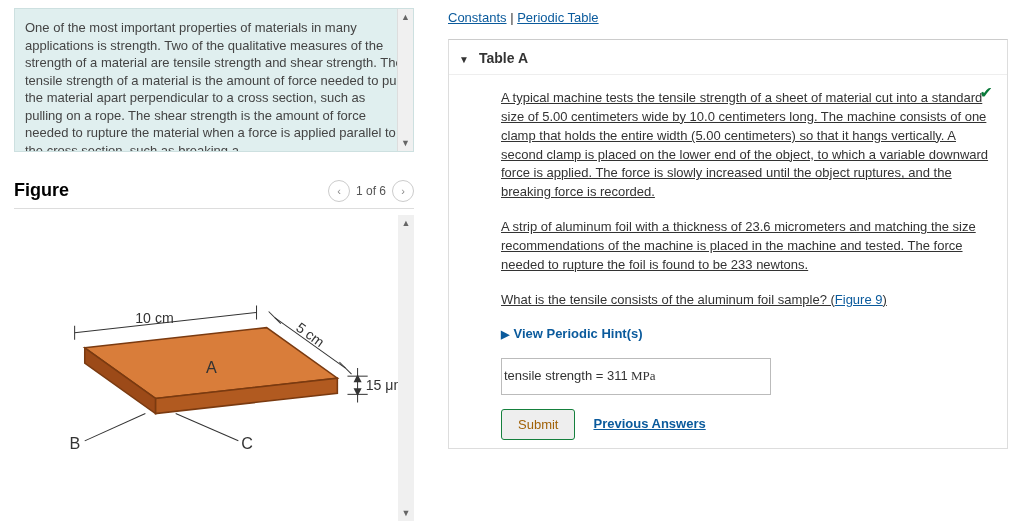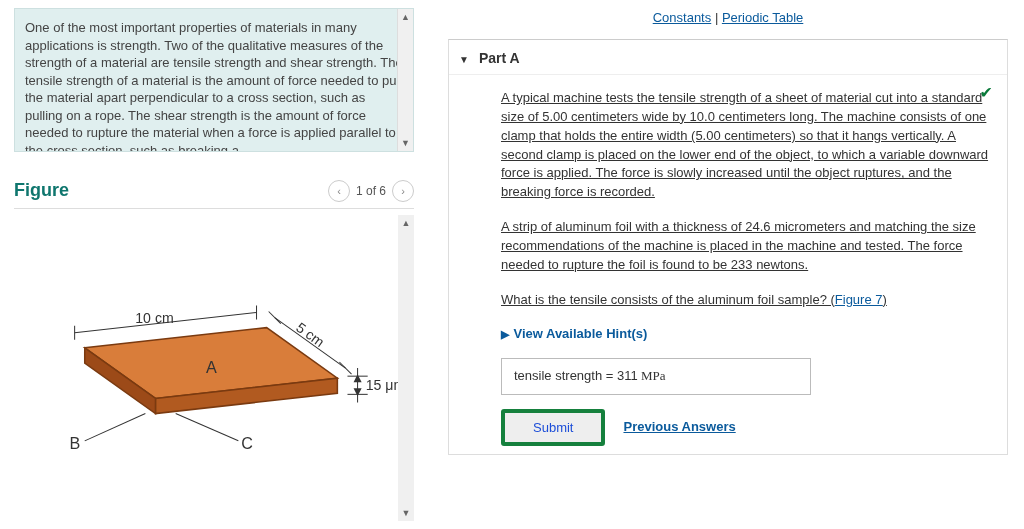--- a/index.html
+++ b/index.html
@@ -5,44 +5,44 @@
     * { box-sizing: border-box; margin: 0; padding: 0; }
     body { font-family: Arial, Helvetica, sans-serif; font-size: 13px; color: #333; background: #fff; width: 1024px; height: 529px; overflow: hidden; display: flex; }
     .left-col { width: 420px; padding: 8px 6px 8px 14px; display: flex; flex-direction: column; }
     .right-col { flex: 1; padding: 6px 16px 10px 28px; overflow: hidden; }
     .intro-box { background: #e0efef; border: 1px solid #cde0e0; padding: 10px 10px; color: #444; line-height: 1.35; height: 160px; overflow: hidden; position: relative; }
     .intro-scroll { position: absolute; right: 0; top: 0; bottom: 0; width: 16px; background: #f0f0f0; border-left: 1px solid #ddd; }
     .intro-scroll .up, .intro-scroll .down { position: absolute; left: 0; right: 0; height: 16px; font-size: 9px; text-align: center; line-height: 16px; color: #666; }
     .intro-scroll .up { top: 0; }
     .intro-scroll .down { bottom: 0; }
     .figure-header { display: flex; align-items: center; margin-top: 28px; padding-bottom: 6px; border-bottom: 1px solid #ddd; }
-    .figure-header h3 { font-size: 18px; font-weight: bold; color: #0f766e; flex: 1; }
+    .figure-header h3 { font-size: 18px; font-weight: bold; color: #000000; flex: 1; }
     .pager { display: flex; align-items: center; gap: 6px; font-size: 12px; color: #555; }
     .pager-btn { width: 22px; height: 22px; border: 1px solid #ccc; border-radius: 50%; background: #fff; text-align: center; line-height: 20px; color: #888; font-size: 11px; cursor: pointer; }
     .figure-area { flex: 1; position: relative; margin-top: 6px; border-right: 16px solid #f0f0f0; }
     .figure-area .sb-up, .figure-area .sb-down { position: absolute; right: -16px; width: 16px; height: 16px; font-size: 9px; text-align: center; line-height: 16px; color: #666; }
     .figure-area .sb-up { top: 0; }
     .figure-area .sb-down { bottom: 0; }
     .figure-svg { width: 100%; height: 100%; }
-    .top-links { text-align: center; font-size: 13px; padding: 4px 0 14px; }
+    .top-links { text-align: left; font-size: 13px; padding: 4px 0 14px; }
     .top-links a { color: #0a5a9c; text-decoration: underline; cursor: pointer; }
     .part-box { border: 1px solid #ddd; border-top: 1px solid #ccc; }
     .part-header { padding: 10px 18px 8px 30px; position: relative; border-bottom: 1px solid #eee; }
     .caret { position: absolute; left: 10px; top: 14px; font-size: 10px; color: #333; }
     .part-header h4 { font-size: 14px; font-weight: bold; display: inline-block; }
     .check { position: absolute; right: 14px; bottom: -28px; color: #0a7a3a; font-size: 16px; }
     .part-body { padding: 14px 18px 8px 52px; line-height: 1.45; color: #333; }
     .part-body p { margin-bottom: 16px; text-decoration: underline; }
     .linkish { color: #0a5a9c; text-decoration: underline; cursor: pointer; }
     .bold { font-weight: bold; }
     .hints { color: #0a5a9c; font-weight: bold; font-size: 13px; margin-bottom: 14px; cursor: pointer; }
     .hints .tri { font-size: 11px; margin-right: 4px; }
-    .ans-box { border: 1px solid #bbb; padding: 8px 12px; width: 310px; margin-bottom: 14px; background: #fff; }
+    .ans-box { border: 1px solid #bbb; padding: 8px 2px; width: 270px; margin-bottom: 14px; background: #fff; }
     .btn-row { display: flex; align-items: center; gap: 18px; }
-    .submit-btn { background: #eee; border: 4px solid #15803d; color: #1d4ed8; padding: 7px 28px; font-size: 13px; border-radius: 3px; }
+    .submit-btn { background: #eee; border: 1px solid #15803d; color: #a16207; padding: 7px 16px; font-size: 13px; border-radius: 3px; }
     .prev-ans { color: #0a5a9c; text-decoration: underline; font-weight: bold; font-size: 13px; cursor: pointer; text-align: center; }
     .divider { color: #333; }
     .unit { font-family: 'Times New Roman', serif; }
   </style>
 </head>
 <body>
 
 <div class="left-col">
   <div class="intro-box">
     <span>One of the most important properties of materials in many applications is strength. Two of the qualitative measures of the strength of a material are tensile strength and shear strength. The tensile strength of a material is the amount of force needed to pull the material apart perpendicular to a cross section, such as pulling on a rope. The shear strength is the amount of force needed to rupture the material when a force is applied parallel to the cross section, such as breaking a</span>
@@ -101,31 +101,31 @@
 <div class="right-col">
   <div class="top-links">
     <a>Constants</a>
     <span class="divider"> | </span>
     <a>Periodic Table</a>
   </div>
 
   <div class="part-box">
     <div class="part-header">
       <span class="caret">▼</span>
-      <h4>Part A</h4>
+      <h4>Table A</h4>
       <span class="check">✔</span>
     </div>
     <div class="part-body">
       <p>A typical machine tests the tensile strength of a sheet of material cut into a standard size of 5.00 centimeters wide by 10.0 centimeters long. The machine consists of one clamp that holds the entire width (5.00 centimeters) so that it hangs vertically. A second clamp is placed on the lower end of the object, to which a variable downward force is applied. The force is slowly increased until the object ruptures, and the breaking force is recorded.</p>
-      <p>A strip of aluminum foil with a thickness of 24.6 micrometers and matching the size recommendations of the machine is placed in the machine and tested. The force needed to rupture the foil is found to be 233 newtons.</p>
+      <p>A strip of aluminum foil with a thickness of 23.6 micrometers and matching the size recommendations of the machine is placed in the machine and tested. The force needed to rupture the foil is found to be 233 newtons.</p>
       <p>
-        <span>What is the tensile consists of the aluminum foil sample? (</span><a class="linkish">Figure 7</a><span>)</span>
+        <span>What is the tensile consists of the aluminum foil sample? (</span><a class="linkish">Figure 9</a><span>)</span>
       </p>
       <div class="hints">
-        <span class="tri">▶</span><span>View Available Hint(s)</span>
+        <span class="tri">▶</span><span>View Periodic Hint(s)</span>
       </div>
       <div class="ans-box">
         <span>tensile strength = </span><span>311</span><span class="unit"> MPa</span>
       </div>
       <div class="btn-row">
         <button class="submit-btn" disabled="">Submit</button>
         <a class="prev-ans">Previous Answers</a>
       </div>
     </div>
   </div>

